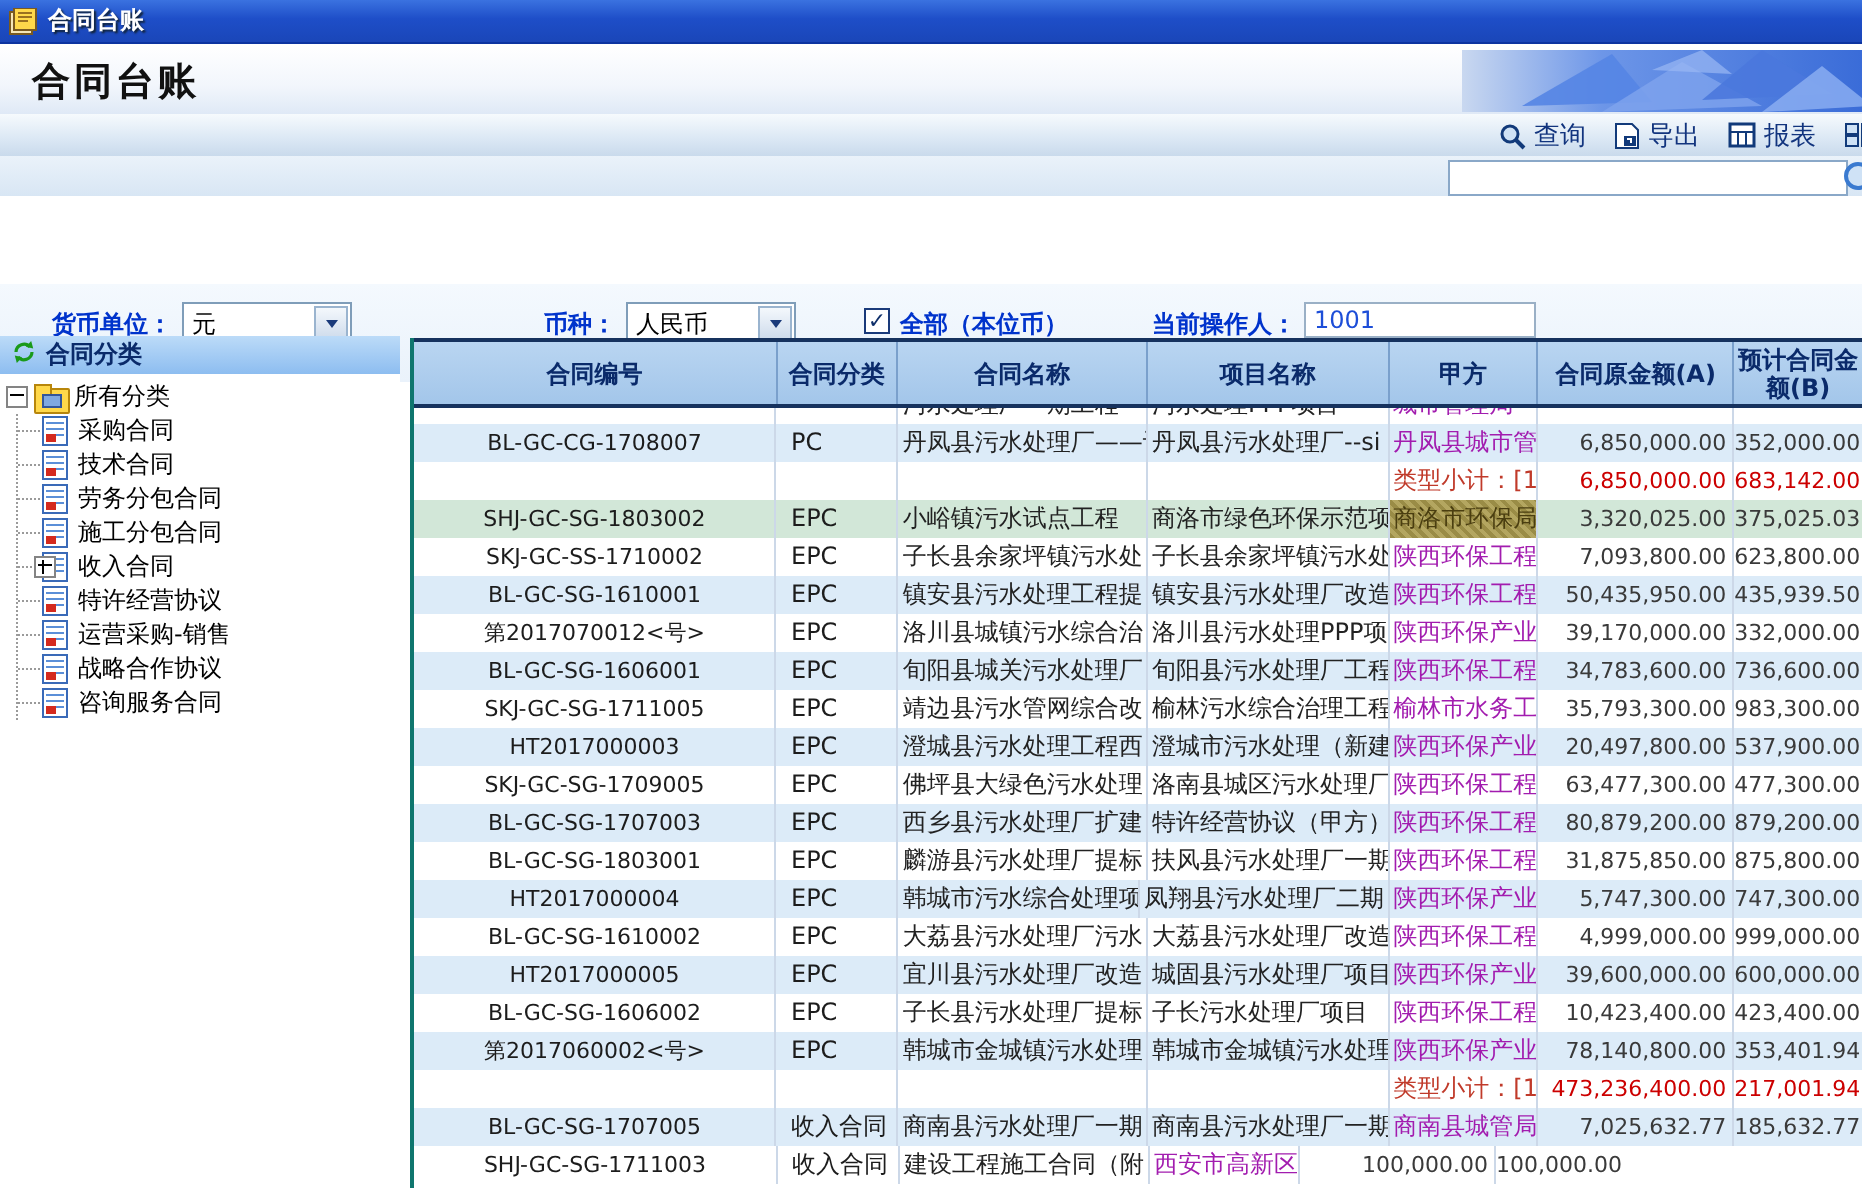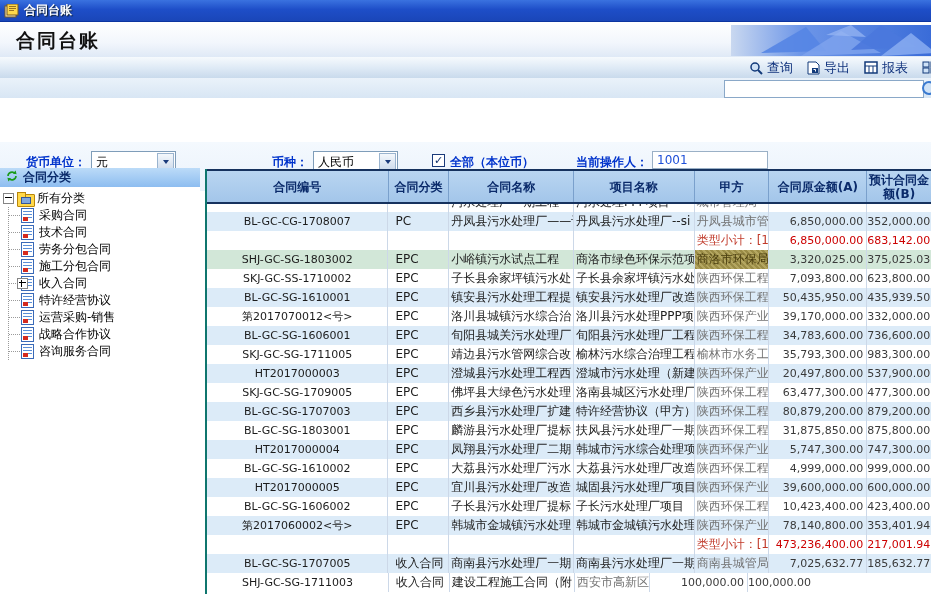--- a/index.html
+++ b/index.html
@@ -90,21 +90,21 @@
   .th{color:#0a2a6a;font-weight:bold;font-size:12px;display:flex;align-items:center;justify-content:center;
     text-align:center;border-right:1px solid #7aa0cc;box-sizing:border-box;line-height:14px;overflow:hidden;}
   .trow{display:flex;height:19px;line-height:19px;background:#fff;}
   .trow.even{background:#dcebf8;}
   .trow.sel{background:#d2e7d8;}
   .c{box-sizing:border-box;border-right:1px solid #ccd8e8;white-space:nowrap;overflow:hidden;font-size:11px;color:#1c1c1c;}
   .c-no{width:182px;text-align:center;}
   .c-type{width:61px;padding-left:7px;font-size:12px;}
   .c-name{width:125px;padding-left:2px;font-size:12px;color:#222;}
   .c-proj{width:121px;padding-left:2px;font-size:12px;color:#222;}
-  .c-party{width:75px;padding-left:2px;font-size:12px;color:#737373;}
+  .c-party{width:75px;padding-left:2px;font-size:12px;color:#a21caf;}
   .c-a{width:98px;text-align:right;padding-right:3px;color:#3a3a3a;}
   .c-b{width:64px;text-align:right;padding-right:2px;border-right:none;color:#3a3a3a;}
   .trow.sub .c-party{color:#c03a2a;}
   .trow.sub .c-a,.trow.sub .c-b{color:#cc0000;}
   .trow.sel .c-party{background:#ab9c4e;color:#4a3e10;
     background-image:repeating-linear-gradient(45deg,rgba(0,0,0,.10) 0 2px,rgba(255,255,255,.10) 2px 4px);}
   .sliver{height:8px;overflow:hidden;}
   .sliver .trow{margin-top:-11px;}
 </style>
 </head>
@@ -427,22 +427,22 @@
         <div class="c c-type">EPC</div>
         <div class="c c-name">麟游县污水处理厂提标</div>
         <div class="c c-proj">扶风县污水处理厂一期</div>
         <div class="c c-party">陕西环保工程</div>
         <div class="c c-a">31,875,850.00</div>
         <div class="c c-b">875,800.00</div>
       </div>
         <div class="trow even">
         <div class="c c-no">HT2017000004</div>
         <div class="c c-type">EPC</div>
+        <div class="c c-proj">韩城市污水综合处理项</div>
         <div class="c c-name">凤翔县污水处理厂二期</div>
-        <div class="c c-proj">韩城市污水综合处理项</div>
         <div class="c c-party">陕西环保产业</div>
         <div class="c c-a">5,747,300.00</div>
         <div class="c c-b">747,300.00</div>
       </div>
         <div class="trow">
         <div class="c c-no">BL-GC-SG-1610002</div>
         <div class="c c-type">EPC</div>
         <div class="c c-name">大荔县污水处理厂污水</div>
         <div class="c c-proj">大荔县污水处理厂改造</div>
         <div class="c c-party">陕西环保工程</div>

